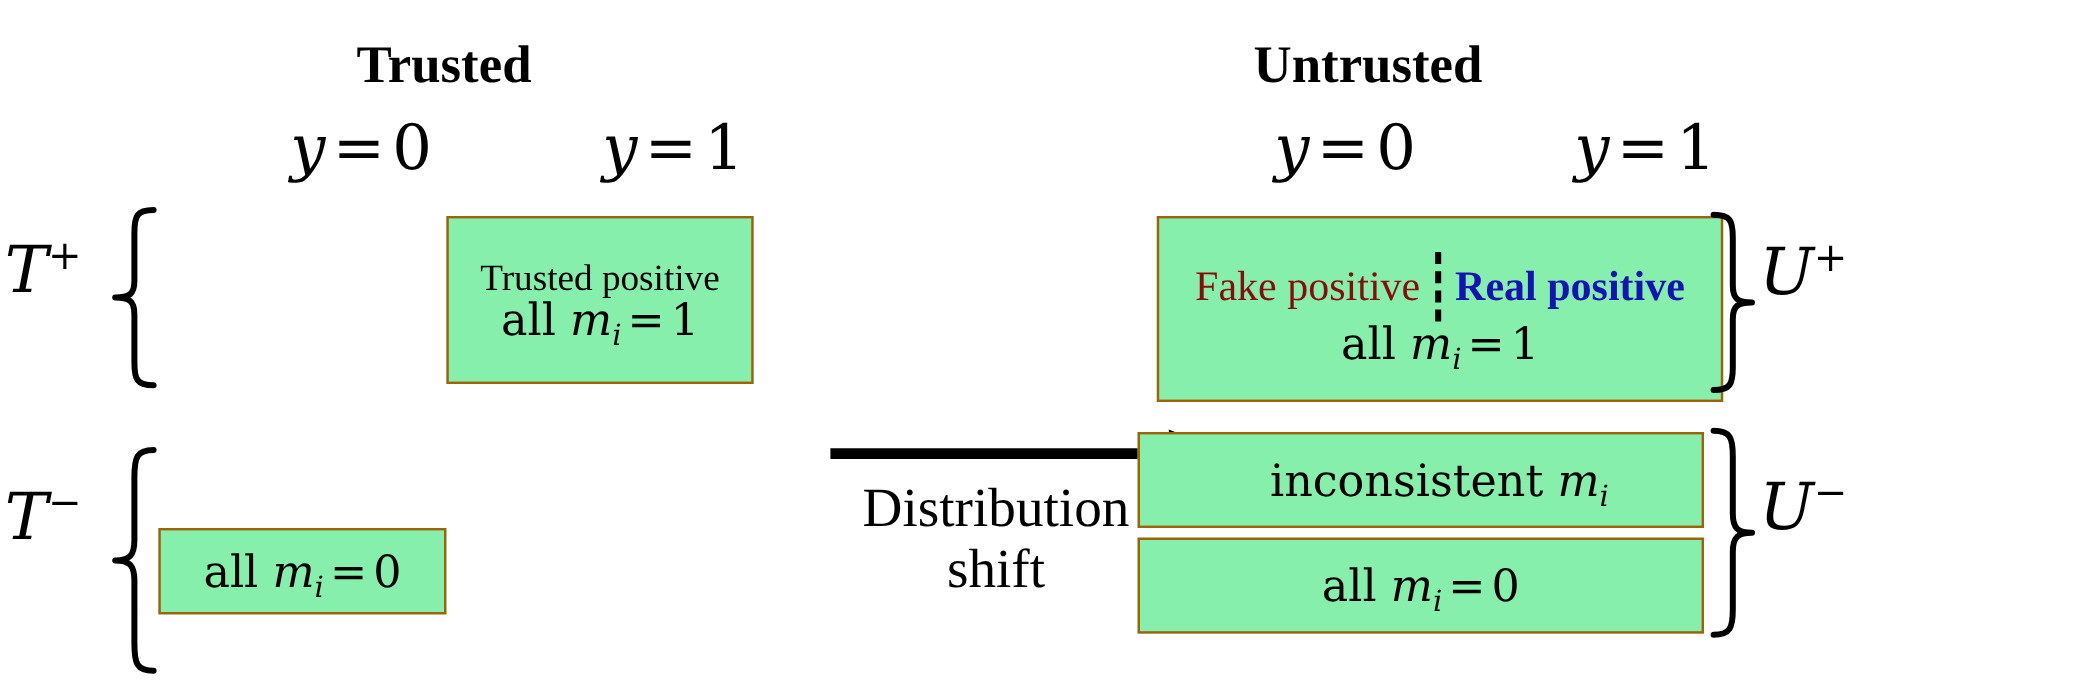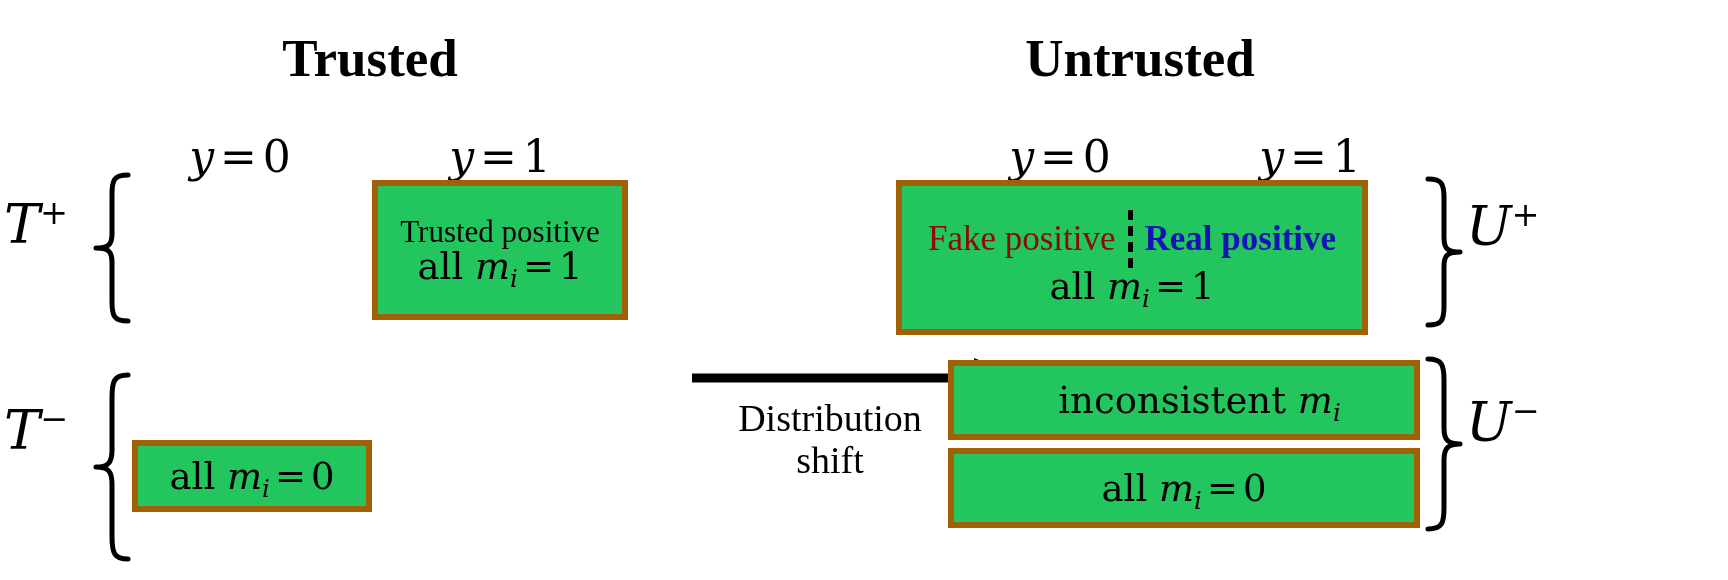--- a/index.html
+++ b/index.html
@@ -18,42 +18,41 @@
     height: 580px;
     background: #ffffff;
     overflow: hidden;
   }
   .abs { position: absolute; }
 
   
   .panel-title {
     font-family: "Liberation Serif", "DejaVu Serif", serif;
     font-weight: bold;
-    font-size: 53px;
+    font-size: 44px;
     line-height: 1;
     text-align: center;
     white-space: nowrap;
   }
 
   
   .math {
     font-family: "DejaVu Serif", "Liberation Serif", serif;
     font-style: italic;
     white-space: nowrap;
     line-height: 1;
   }
   .math .op,
   .math .num {
     font-style: normal;
   }
   .col-head {
-    font-size: 44px;
-    text-align: center;
-    white-space: nowrap;
-    margin-top: 37px;
+    font-size: 52px;
+    text-align: right;
+    white-space: nowrap;
   }
   .col-head .var { font-style: italic; }
   .col-head .op  { font-style: normal; padding: 0 6px; }
   .col-head .num { font-style: normal; }
 
   
   .set-label {
     font-size: 54px;
     font-style: italic;
     font-family: "DejaVu Serif", "Liberation Serif", serif;
@@ -68,22 +67,22 @@
   }
 
   
   .brace {
     display: block;
   }
 
   
   .box {
     box-sizing: border-box;
-    border: 6px solid #a16207;
-    background: #22c55e;
+    border: 2px solid #a16207;
+    background: #86efac;
   }
   .box-inner {
     width: 100%;
     height: 100%;
     display: flex;
     flex-direction: column;
     align-items: center;
     justify-content: center;
   }
   .line-row {
@@ -124,21 +123,21 @@
 
   
   .vdash {
     border-left: 5px dashed #000000;
     height: 58px;
   }
 
   
   .arrow-label {
     font-family: "Liberation Serif", "DejaVu Serif", serif;
-    font-size: 38px;
+    font-size: 46px;
     text-align: center;
     line-height: 1.1;
     white-space: nowrap;
   }
 </style>
 </head>
 <body>
 
 <div id="figure">
 
@@ -204,21 +203,21 @@
   <div class="abs panel-title" style="left:970px; top:32px; width:340px;">Untrusted</div>
 
   <div class="abs math col-head" style="left:940px; top:98px; width:240px;">
     <span class="var">y</span><span class="op">=</span><span class="num">0</span>
   </div>
 
   <div class="abs math col-head" style="left:1190px; top:98px; width:240px;">
     <span class="var">y</span><span class="op">=</span><span class="num">1</span>
   </div>
 
-  <div class="abs box" style="left:896px; top:180px; width:472px; height:155px;">
+  <div class="abs box" style="left:964px; top:180px; width:472px; height:155px;">
     <div class="box-inner">
       <div class="line-row" style="display:flex; align-items:center; justify-content:center; gap:12px;">
         <span class="txt-md fake">Fake positive</span>
         <span class="vdash"></span>
         <span class="txt-md real">Real positive</span>
       </div>
       <div class="line-row eq">
         <span class="word">all</span>&nbsp;<span class="var">m</span><sub>i</sub><span class="op">=</span><span class="num">1</span>
       </div>
     </div>

